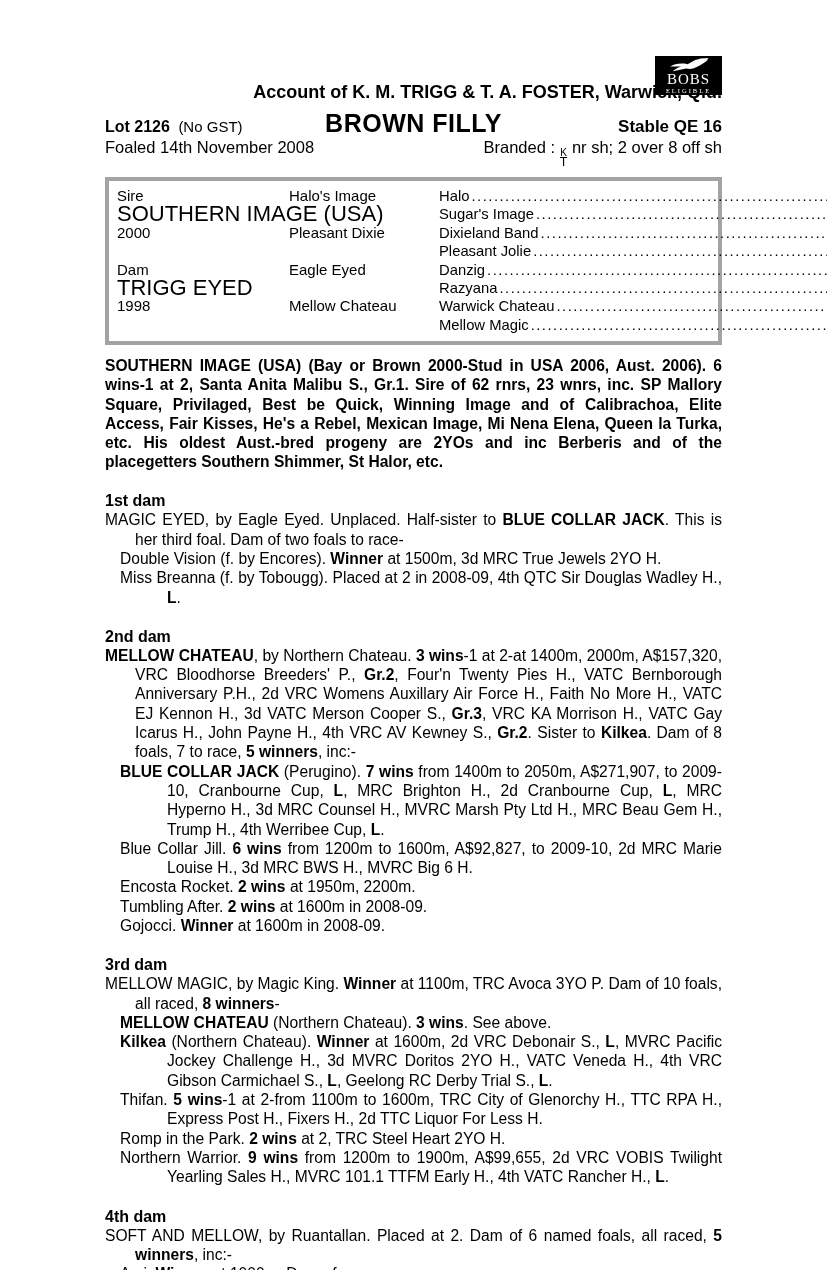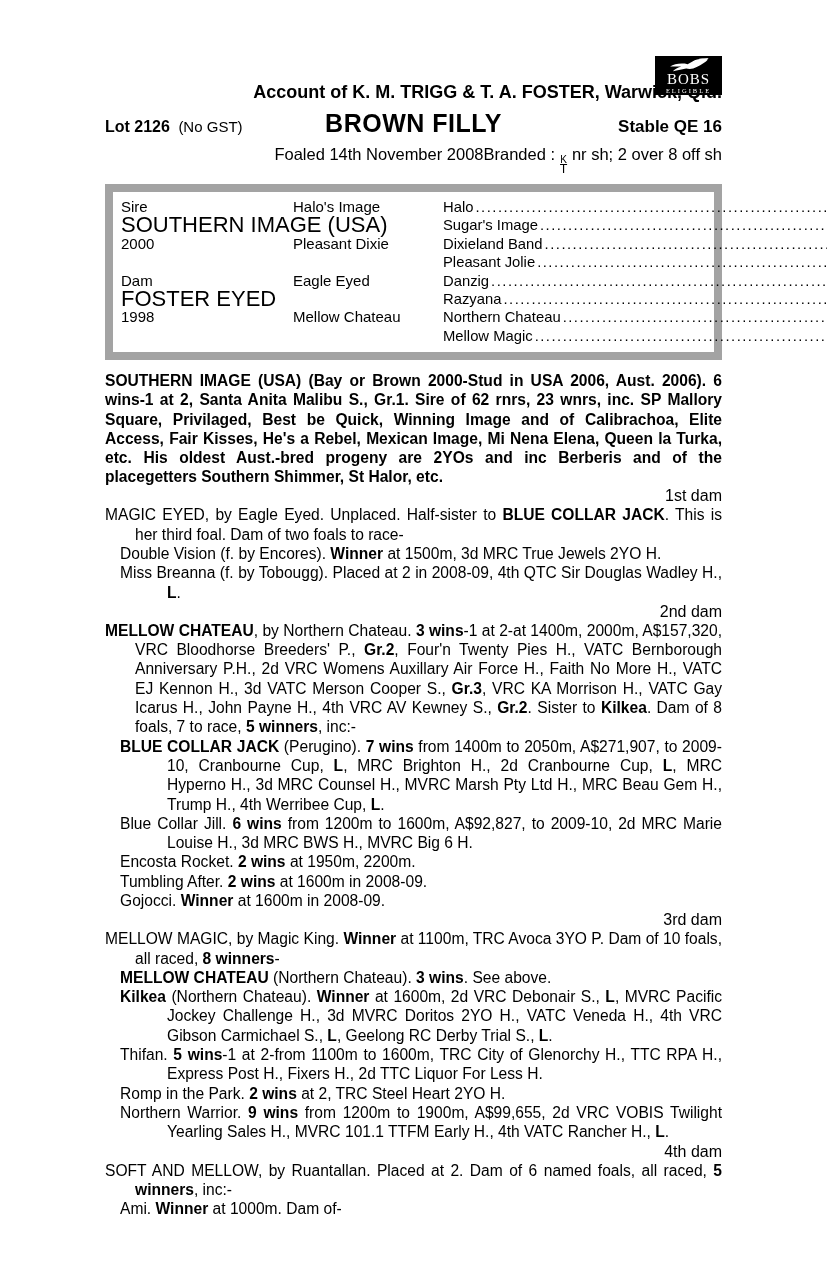--- a/index.html
+++ b/index.html
@@ -19,40 +19,40 @@
   .logo-brand { font-family:"Liberation Serif", serif; font-size:15px; line-height:15px; letter-spacing:1px; }
   .logo-sub { font-family:"Liberation Serif", serif; font-size:6.5px; line-height:8px; letter-spacing:2px; }
   
   .account { text-align:right; font-weight:bold; font-size:18px; line-height:17px; }
   .lot-row { margin-top:8px; display:grid; grid-template-columns:1fr auto 1fr; align-items:baseline; }
   .lot-left { white-space:nowrap; }
   .lot-num { font-size:16px; font-weight:bold; }
   .gst { font-size:15px; margin-left:4px; }
   .horse-title { font-size:25px; font-weight:bold; letter-spacing:0.5px; }
   .stable { font-size:17px; font-weight:bold; text-align:right; }
-  .foal-row { margin-top:7px; display:flex; justify-content:flex-end; font-size:16.5px; line-height:19px; }
+  .foal-row { display:flex; justify-content:space-between; font-size:16.5px; line-height:19px; }
   .brandmark { display:inline-flex; flex-direction:column; align-items:center; vertical-align:-3px; }
   .bm-top { font-size:10px; line-height:8px; }
   .bm-bot { font-size:12.5px; line-height:11px; }
   
   .ped-table {
-    margin-top:9px; border:8px solid #a3a3a3; padding:6px 8px 7px 8px;
+    margin-top:9px; border:4px solid #a3a3a3; padding:6px 8px 7px 8px;
     display:grid; grid-template-columns:172px 150px 1fr; grid-auto-rows:18.4px;
     font-size:15px; line-height:18.4px;
   }
   .pt-cell { white-space:nowrap; }
   .pt-bold { font-weight:normal; font-size:22px; line-height:18.4px; }
   .anc-col { grid-column:3; grid-row:1 / span 8; display:flex; flex-direction:column; }
   .anc-row { height:18.4px; display:flex; align-items:baseline; font-size:14.8px; }
   .anc-left { white-space:nowrap; }
   .anc-dots { flex:1; overflow:hidden; white-space:nowrap; margin:0 2px; }
   .anc-dots:after { content:"......................................................................"; letter-spacing:1.5px; }
   
   .sire-para { margin-top:11px; font-weight:bold; font-size:15.6px; line-height:19.2px; text-align:justify; }
-  .dam-heading { font-weight:normal; font-size:16px; line-height:19px; margin-top:0;text-align:right; }
+  .dam-heading { font-weight:bold; font-size:16px; line-height:19px; margin-top:20px; }
   .para { font-size:15.6px; line-height:19.3px; text-align:justify; }
   .p0 { padding-left:30px; text-indent:-30px; }
   .p1 { padding-left:62px; text-indent:-47px; }
   .b { font-weight:bold; }
 </style>
 </head>
 <body>
 
 <div class="page">
 
@@ -88,21 +88,21 @@
     </div>
   </div>
 
   <div class="ped-table">
     <div class="pt-cell" style="grid-row:1;grid-column:1">Sire</div>
     <div class="pt-cell pt-bold" style="grid-row:2;grid-column:1 / span 2">SOUTHERN IMAGE (USA)</div>
     <div class="pt-cell" style="grid-row:3;grid-column:1">2000</div>
     <div class="pt-cell" style="grid-row:1;grid-column:2">Halo's Image</div>
     <div class="pt-cell" style="grid-row:3;grid-column:2">Pleasant Dixie</div>
     <div class="pt-cell" style="grid-row:5;grid-column:1">Dam</div>
-    <div class="pt-cell pt-bold" style="grid-row:6;grid-column:1 / span 2">FOSTER EYED</div>
+    <div class="pt-cell pt-bold" style="grid-row:6;grid-column:1 / span 2">TRIGG EYED</div>
     <div class="pt-cell" style="grid-row:7;grid-column:1">1998</div>
     <div class="pt-cell" style="grid-row:5;grid-column:2">Eagle Eyed</div>
     <div class="pt-cell" style="grid-row:7;grid-column:2">Mellow Chateau</div>
     <div class="anc-col">
         <div class="anc-row">
           <span class="anc-left">Halo</span>
           <span class="anc-dots"></span>
         </div>
         <div class="anc-row">
           <span class="anc-left">Sugar's Image</span>
@@ -118,21 +118,21 @@
         </div>
         <div class="anc-row">
           <span class="anc-left">Danzig</span>
           <span class="anc-dots"></span>
         </div>
         <div class="anc-row">
           <span class="anc-left">Razyana</span>
           <span class="anc-dots"></span>
         </div>
         <div class="anc-row">
-          <span class="anc-left">Northern Chateau</span>
+          <span class="anc-left">Warwick Chateau</span>
           <span class="anc-dots"></span>
         </div>
         <div class="anc-row">
           <span class="anc-left">Mellow Magic</span>
           <span class="anc-dots"></span>
         </div>
       </div>
   </div>
 
   <div class="sire-para">SOUTHERN IMAGE (USA) (Bay or Brown 2000-Stud in USA 2006, Aust. 2006). 6 wins-1 at 2, Santa Anita Malibu S., Gr.1. Sire of 62 rnrs, 23 wnrs, inc. SP Mallory Square, Privilaged, Best be Quick, Winning Image and of Calibrachoa, Elite Access, Fair Kisses, He's a Rebel, Mexican Image, Mi Nena Elena, Queen la Turka, etc. His oldest Aust.-bred progeny are 2YOs and inc Berberis and of the placegetters Southern Shimmer, St Halor, etc.</div>

